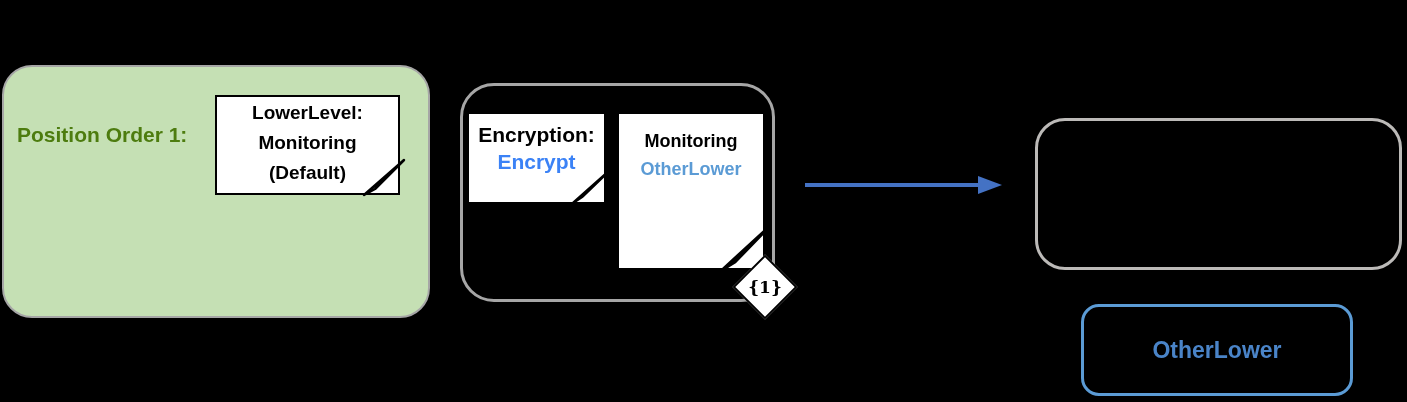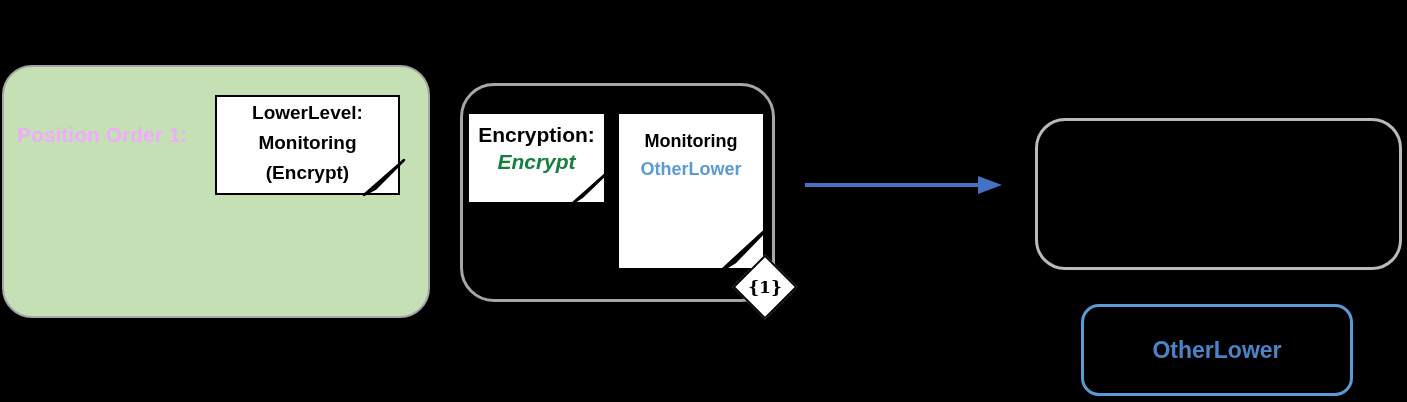--- a/index.html
+++ b/index.html
@@ -19,21 +19,21 @@
     width: 424px; height: 249px;
     background: #C5E0B4;
     border: 2px solid #A6A6A6;
     border-radius: 30px;
   }
   .zone-label {
     position: absolute;
     left: 17px; top: 123px;
     font-size: 21px;
     font-weight: bold;
-    color: #f0abfc;
+    color: #4d7c0f;
     white-space: nowrap;
   }
 
   
   .note {
     position: absolute;
     background: #FFFFFF;
     border: 2px solid #000000;
     box-sizing: border-box;
     text-align: center;
@@ -58,21 +58,21 @@
     font-size: 21px; line-height: 27px;
     padding-top: 7px;
   }
   #note-monitoring {
     left: 617px; top: 112px;
     width: 148px; height: 158px;
     font-size: 18px; line-height: 28px;
     padding-top: 13px;
   }
 
-  .text-red { color: #15803d; font-style: italic; }
+  .text-red { color: #3b82f6; }
   .text-lightblue { color: #5B9BD5; }
 
   
   .policy-container {
     position: absolute;
     left: 460px; top: 83px;
     width: 315px; height: 219px;
     border: 3px solid #A6A6A6;
     border-radius: 34px;
     background: transparent;
@@ -143,21 +143,21 @@
 <body>
 
 <div id="canvas">
 
   <div class="zone"></div>
   <div class="zone-label">Position Order 1:</div>
 
   <div class="note" id="note-lowerlevel">
     <div class="note-line">LowerLevel:</div>
     <div class="note-line">Monitoring</div>
-    <div class="note-line">(Encrypt)</div>
+    <div class="note-line">(Default)</div>
     <svg class="fold" width="46" height="42" style="right:-9px; bottom:-4px;">
       <polygon points="3,40 43,5 14,34" fill="#D9D9D9" stroke="#000000" stroke-width="2.5" stroke-linejoin="round"></polygon>
     </svg>
   </div>
 
   <div class="policy-container"></div>
 
   <div class="note" id="note-encryption">
     <div class="note-line">Encryption:</div>
     <div class="note-line text-red">Encrypt</div>

